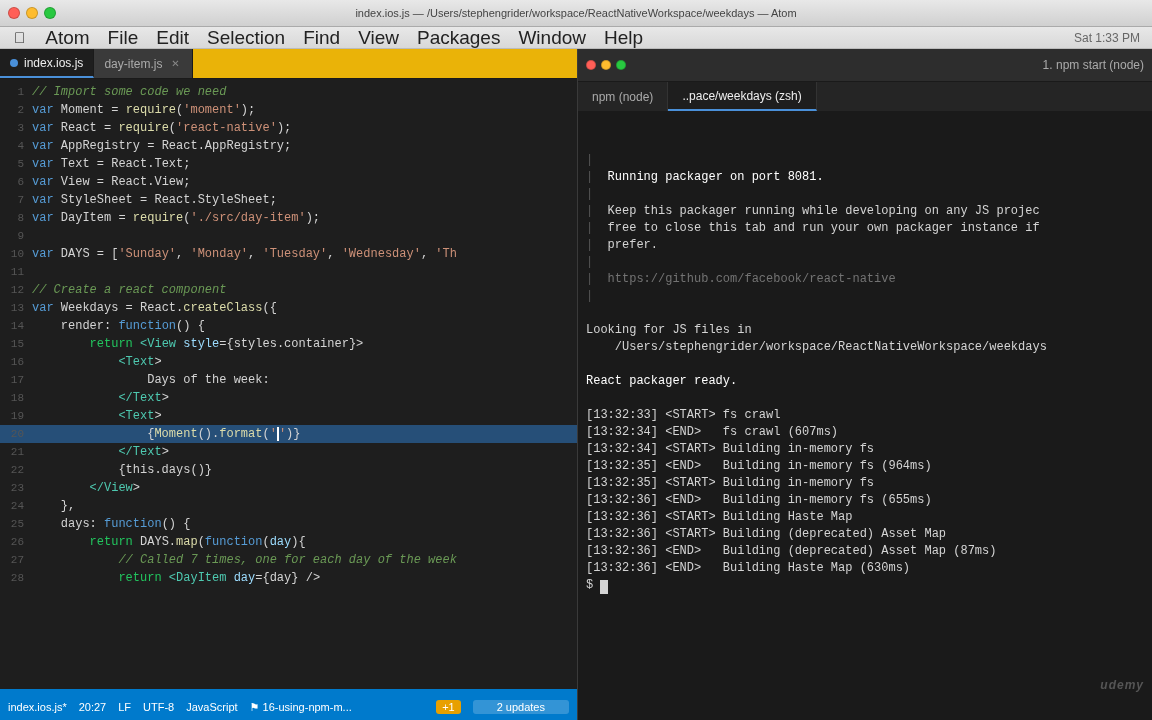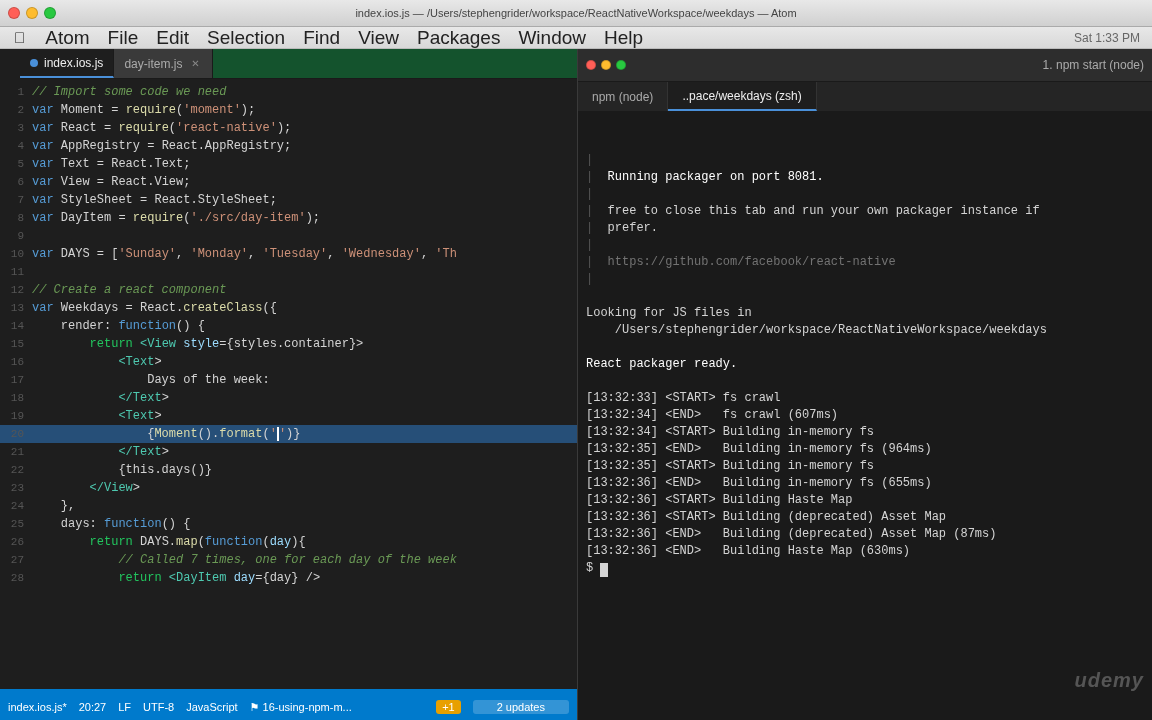--- a/index.html
+++ b/index.html
@@ -67,25 +67,24 @@
       width: 578px;
       display: flex;
       flex-direction: column;
       background: #1e1e1e;
       border-right: 1px solid #3a3a3a;
     }
 
     
     .tab-bar {
       height: 30px;
-      background: #14532d;
+      background: #eab308;
       display: flex;
       align-items: stretch;
       border-bottom: 1px solid #1a1a1a;
-      margin-left: 20px;
     }
     .tab {
       display: flex;
       align-items: center;
       padding: 0 10px;
       font-size: 12px;
       color: #aaa;
       background: #3a3a3a;
       border-right: 1px solid #1a1a1a;
       gap: 6px;
@@ -268,21 +267,21 @@
       background: #d4d4d4; 
       vertical-align: bottom;
     }
 
     
     .udemy-watermark {
       position: absolute;
       bottom: 28px;
       right: 8px;
       color: #555;
-      font-size: 20px;
+      font-size: 12px;
       font-weight: bold;
       font-style: italic;
       letter-spacing: 1px;
     }
   </style>
 </head>
 <body>
 
 <div class="title-bar">
   <div class="traffic-lights">
@@ -474,20 +473,21 @@
         <span>..pace/weekdays (zsh)</span>
       </div>
     </div>
 
     <div class="terminal-content">
       <div class="term-line">&nbsp;</div>
       <div class="term-line">&nbsp;</div>
       <div class="term-line"><span class="term-pipe">|</span></div>
       <div class="term-line"><span class="term-pipe">|</span>  <span class="term-highlight">Running packager on port 8081.</span></div>
       <div class="term-line"><span class="term-pipe">|</span></div>
+      <div class="term-line"><span class="term-pipe">|</span>  Keep this packager running while developing on any JS projec</div>
       <div class="term-line"><span class="term-pipe">|</span>  free to close this tab and run your own packager instance if</div>
       <div class="term-line"><span class="term-pipe">|</span>  prefer.</div>
       <div class="term-line"><span class="term-pipe">|</span></div>
       <div class="term-line"><span class="term-pipe">|</span>  <span class="term-url">https://github.com/facebook/react-native</span></div>
       <div class="term-line"><span class="term-pipe">|</span></div>
       <div class="term-line">&nbsp;</div>
       <div class="term-line">Looking for JS files in</div>
       <div class="term-line">    /Users/stephengrider/workspace/ReactNativeWorkspace/weekdays</div>
       <div class="term-line">&nbsp;</div>
       <div class="term-line"><span class="term-highlight">React packager ready.</span></div>

